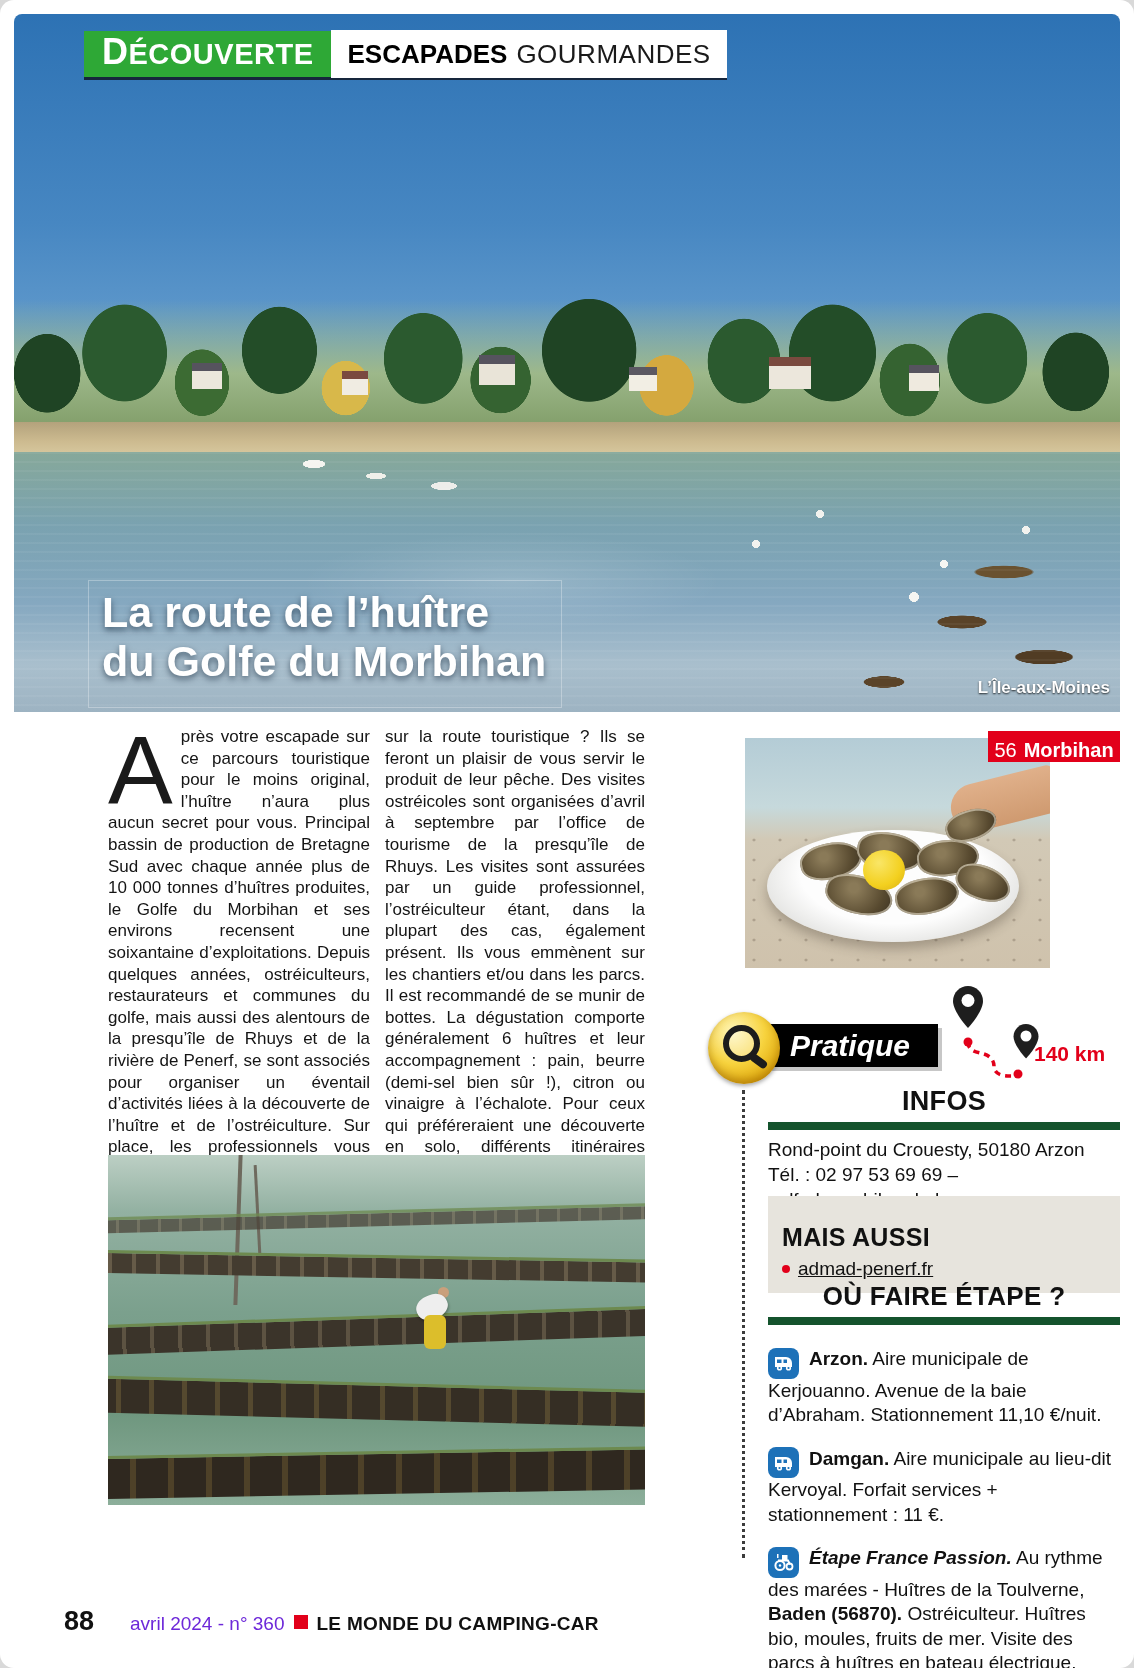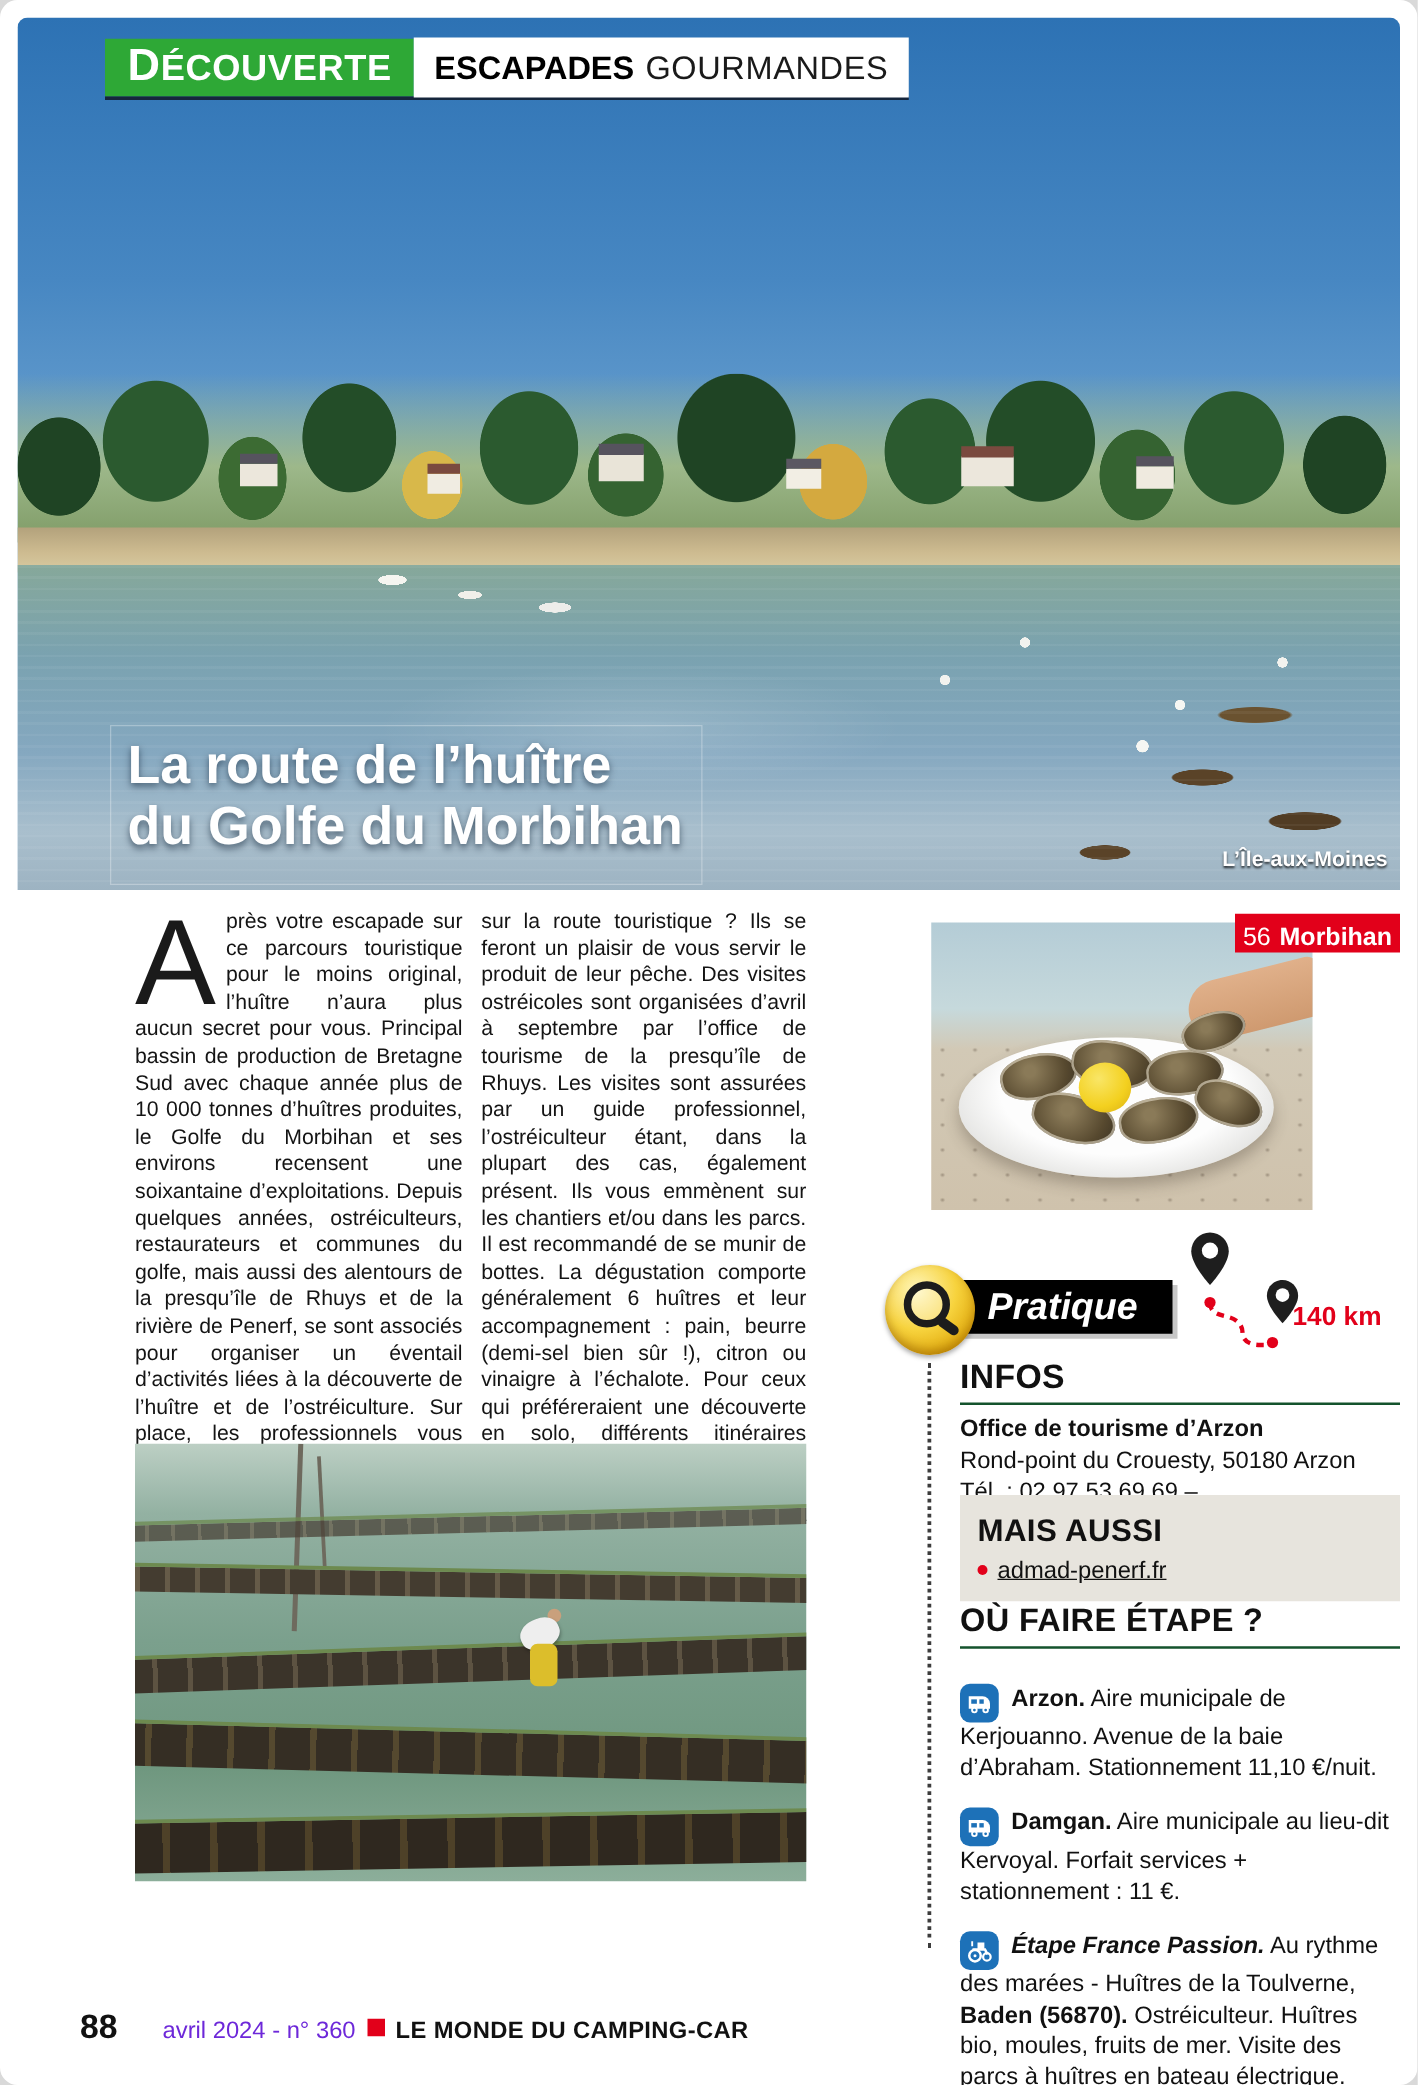--- a/index.html
+++ b/index.html
@@ -92,26 +92,26 @@
   .mag::before{content:"";position:absolute;left:15px;top:13px;width:25px;height:25px;border:6px solid #1c1c1c;border-radius:50%;background:rgba(255,255,255,.3);}
   .mag::after{content:"";position:absolute;left:41px;top:45px;width:19px;height:8px;background:#1c1c1c;border-radius:4px;transform:rotate(36deg);}
   .pratique-box{position:absolute;left:768px;top:1024px;width:170px;height:43px;background:#000;color:#fff;display:flex;align-items:center;justify-content:center;box-shadow:4px 4px 0 rgba(0,0,0,.22);z-index:2;}
   .pratique-label{font-style:italic;font-weight:bold;font-size:30px;padding-right:6px;}
   .route-svg{position:absolute;left:938px;top:984px;width:125px;height:95px;}
   .distance{position:absolute;left:1034px;top:1042px;color:#e2001a;font-weight:bold;font-size:21px;white-space:nowrap;}
 
   .dotline{position:absolute;left:742px;top:1090px;height:468px;width:0;border-left:3px dotted #3c3c3c;}
 
   .infos{position:absolute;left:768px;top:1086px;width:352px;}
-  .side-head{font-size:27px;font-weight:bold;letter-spacing:.3px;border-bottom:2px solid #14532d;padding-bottom:5px;margin:0 0 7px 0;}
+  .side-head{font-size:27px;font-weight:bold;letter-spacing:.3px;border-bottom:8px solid #14532d;padding-bottom:5px;margin:0 0 7px 0;text-align:center;}
   .infos-org{font-weight:bold;font-size:19px;line-height:25px;}
   .infos-line{font-size:19px;line-height:25px;}
   .side-link{color:#111;text-decoration:underline;}
 
-  .mais{position:absolute;left:768px;top:1196px;width:352px;box-sizing:border-box;background:#e7e4dd;padding:15px 14px 13px 14px;}
+  .mais{position:absolute;left:768px;top:1196px;width:352px;box-sizing:border-box;background:#e7e4dd;padding:27px 14px 13px 14px;}
   .mais-head{font-size:25px;font-weight:bold;margin:0 0 6px 0;letter-spacing:.3px;}
   .bullet{display:inline-block;width:8px;height:8px;border-radius:50%;background:#e2001a;margin-right:8px;vertical-align:2px;}
   .mais-line{font-size:19px;}
 
   .ou-head{position:absolute;left:768px;top:1281px;width:352px;}
   .etapes{position:absolute;left:768px;top:1328px;width:352px;font-size:19px;line-height:24.5px;}
   .etape-item{margin-bottom:13px;text-align:left;}
   .etape-icon{display:inline-flex;align-items:center;justify-content:center;width:31px;height:31px;background:#1d71b8;border-radius:8px;margin-right:10px;vertical-align:-9px;}
   .lead-italic{font-style:italic;}
 
@@ -194,21 +194,20 @@
     <path d="M30 58 c0 10 10 10 16 12 s10 6 10 12 c0 8 8 10 14 10 h8" fill="none" stroke="#e2001a" stroke-width="3.5" stroke-dasharray="6 5"></path>
     <circle cx="30" cy="58" r="4.5" fill="#e2001a"></circle>
     <circle cx="80" cy="92" r="4.5" fill="#e2001a" transform="translate(0,-2)"></circle>
   </svg>
   <div class="distance">140 km</div>
 
   <div class="dotline"></div>
 
   <div class="infos">
     <div class="side-head">INFOS</div>
-    <div class="infos-org">Office de tourisme d’Arzon</div>
     <div class="infos-line">Rond-point du Crouesty, 50180 Arzon</div>
     <div class="infos-line"><span>Tél. : 02 97 53 69 69 – </span><a href="#" class="side-link">golfedumorbihan.bzh</a></div>
   </div>
 
   <div class="mais">
     <div class="mais-head">MAIS AUSSI</div>
     <div class="mais-line"><span class="bullet"></span><a href="#" class="side-link">admad-penerf.fr</a></div>
   </div>
 
   <div class="ou-head">

